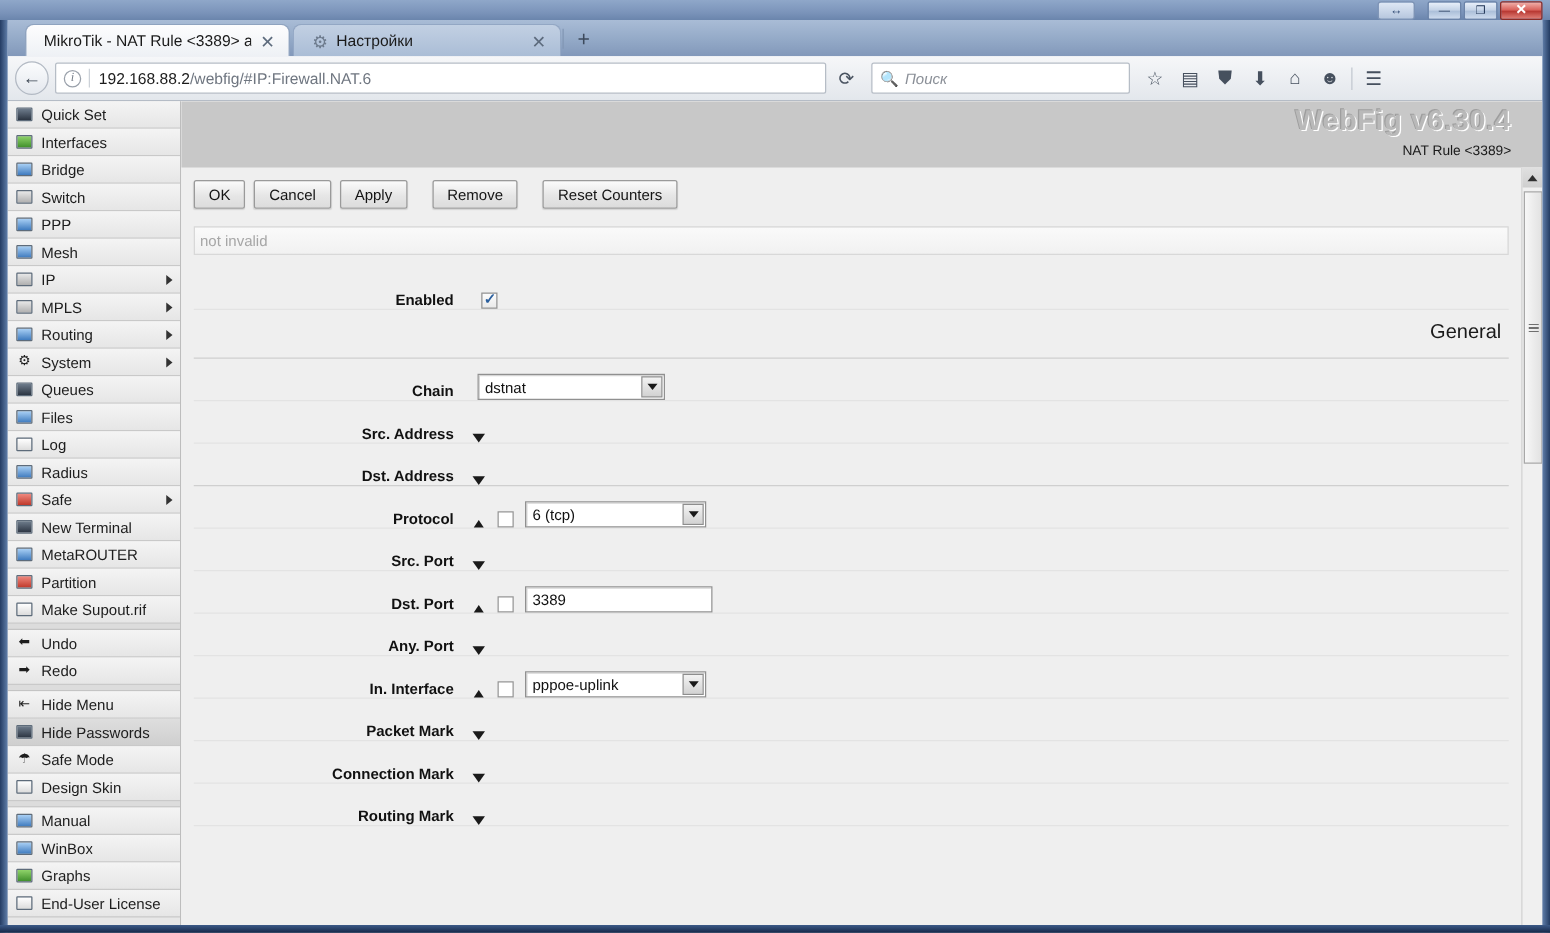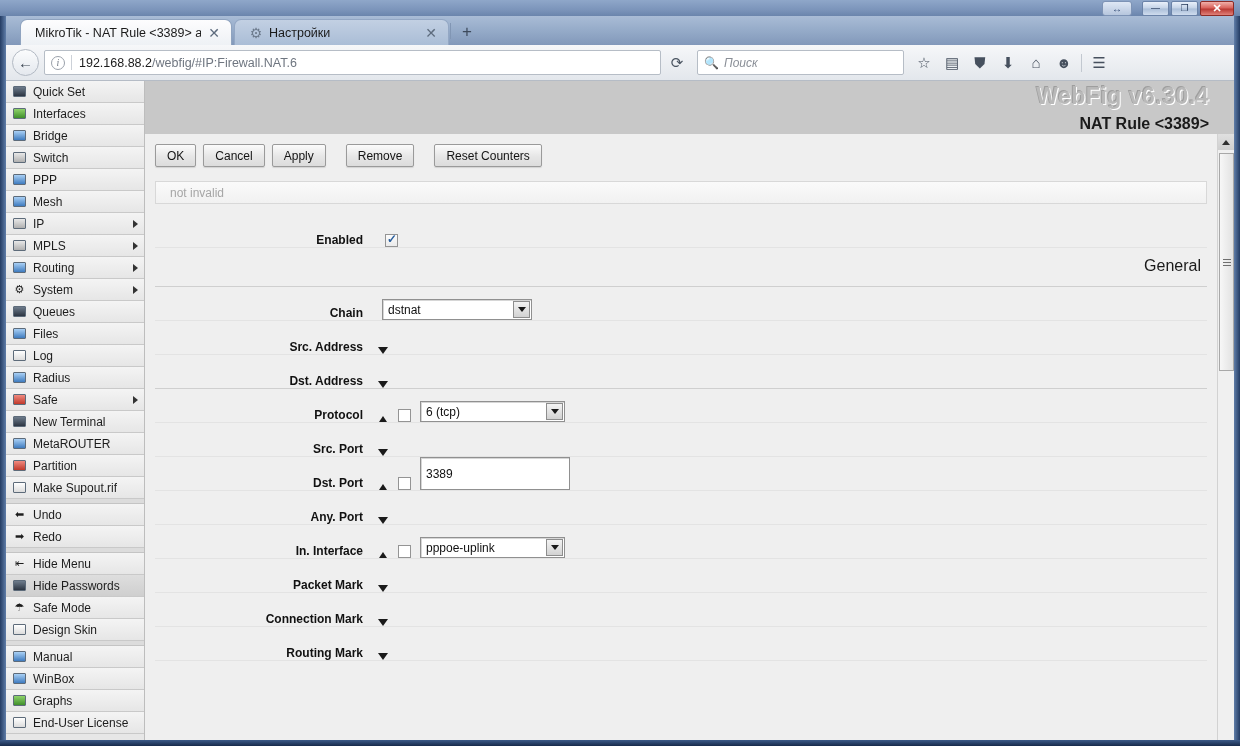--- a/index.html
+++ b/index.html
@@ -184,21 +184,21 @@
     height:53px; flex:none; background:#c8c8c8; position:relative;
   }
   #wf-logo {
     position:absolute; right:25px; top:2px;
     font-size:23px; font-weight:bold; color:#b9b9b9;
     text-shadow:1px 1px 0 #fff, -1px -1px 0 #9e9e9e;
     letter-spacing:0.5px;
   }
   #wf-subtitle {
     position:absolute; right:25px; top:34px;
-    font-size:16px; font-weight:bold; color:#1a1a1a;
+    font-size:11px; font-weight:normal; color:#1a1a1a;
   }
 
   #wf-body { flex:1; position:relative; overflow:hidden; }
 
   #btnrow {
     position:absolute; left:10px; top:10px; display:flex; align-items:center;
   }
   .wfbtn {
     height:23px; border:1px solid #9a9a9a; border-radius:2px;
     background:linear-gradient(180deg,#fbfbfb 0%,#e6e6e6 55%,#dcdcdc 100%);
@@ -206,21 +206,21 @@
     font-size:12px; color:#141414; padding:0 11px;
     display:flex; align-items:center; justify-content:center;
     margin-right:7px;
   }
   .wfbtn.spaced { margin-left:13px; }
 
   #statusbar {
     position:absolute; left:10px; top:47px; right:27px; height:23px;
     background:linear-gradient(180deg,#fafafa,#f1f1f1);
     border:1px solid #d8d8d8;
-    display:flex; align-items:center; padding-left:14px;
+    display:flex; align-items:center; padding-left:4px;
     font-size:12px; color:#a6a6a6;
   }
 
   
   #form {
     position:absolute; left:10px; top:80px; right:27px; bottom:0;
   }
   .frow {
     display:flex; align-items:flex-end; height:34px;
     border-bottom:1px solid #e3e3e3;
@@ -261,21 +261,21 @@
     background:linear-gradient(180deg,#f3f3f3,#d2d2d2);
     border:1px solid #8d8d8d;
     display:flex; align-items:center; justify-content:center;
   }
   .sel-arrow i {
     width:0;height:0;border-top:5px solid #181818;
     border-left:4px solid transparent;border-right:4px solid transparent;
     display:block;
   }
   .ftext {
-    height:33px; background:#fff; border:1px solid #909090;
+    height:21px; background:#fff; border:1px solid #909090;
     box-shadow:inset 1px 1px 0 #d6d6d6;
     display:flex; align-items:center; font-size:12px; color:#111;
     padding-left:5px;
     margin-top:32px;
   }
   .sect-title {
     position:absolute; right:6px; top:9px;
     font-size:16px; color:#1a1a1a;
   }
 

